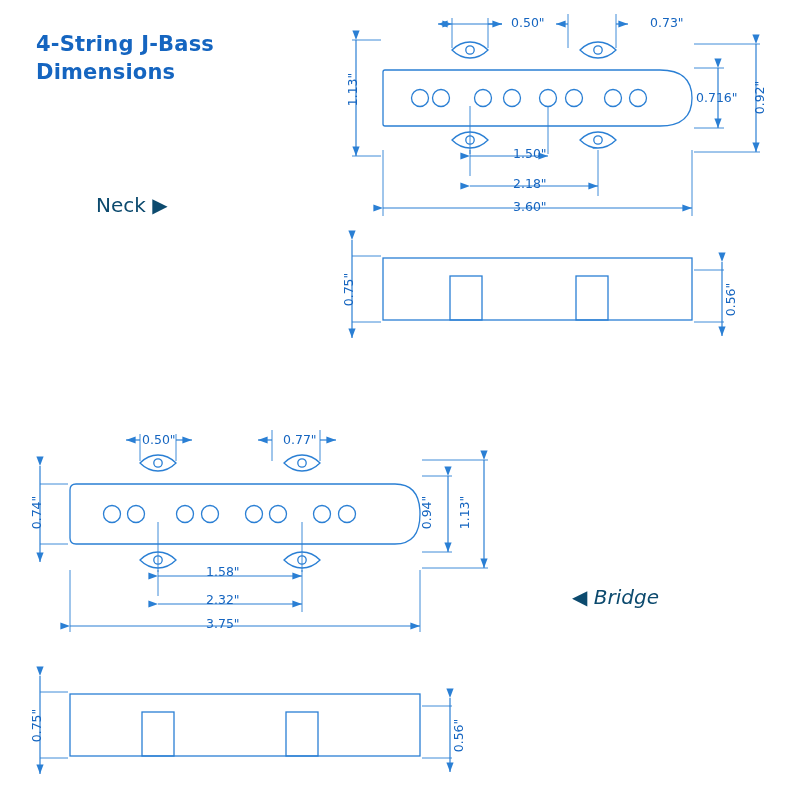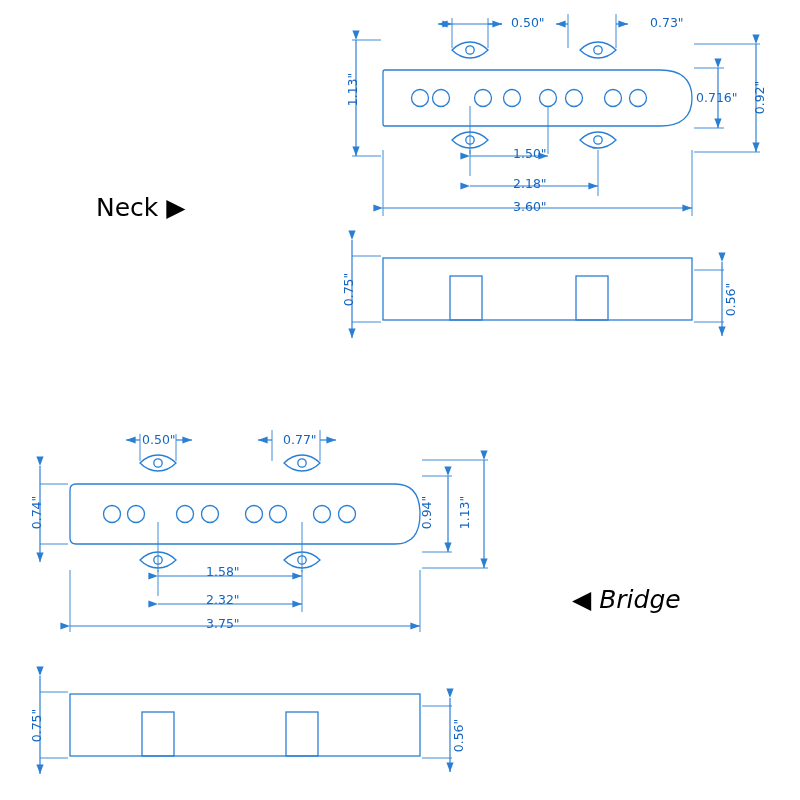--- a/index.html
+++ b/index.html
@@ -40,22 +40,22 @@
     font-size: 12.5px;
     color: #1565c0;
     white-space: nowrap;
   }
   .lbl.rot {
     transform: rotate(-90deg);
     transform-origin: 50% 50%;
   }
   .bigword {
     position: absolute;
-    font-size: 25px;
-    color: #000000;
+    font-size: 20px;
+    color: #0c4a6e;
     white-space: nowrap;
   }
 </style>
 </head>
 <body>
 
 <div id="stage">
 
   <svg width="800" height="800" viewBox="0 0 800 800">
     <defs>
@@ -203,20 +203,22 @@
         <line x1="40" y1="758" x2="68" y2="758"></line>
         <line x1="422" y1="706" x2="452" y2="706"></line>
         <line x1="422" y1="758" x2="452" y2="758"></line>
       </g>
       <line x1="40" y1="676" x2="40" y2="774" stroke-width="1.2" marker-start="url(#ah)" marker-end="url(#ah)"></line>
       <line x1="450" y1="698" x2="450" y2="772" stroke-width="1.2" marker-start="url(#ah)" marker-end="url(#ah)"></line>
     </g>
   </svg>
 
   <div class="title">
+    <div>4-String J-Bass</div>
+    <div>Dimensions</div>
   </div>
 
   <div class="bigword" style="left:96px; top:193px;">
     <span>Neck</span>
     <span>▶</span>
   </div>
   <div class="bigword" style="left:572px; top:585px;font-style:italic;">
     <span>◀</span>
     <span>Bridge</span>
   </div>

